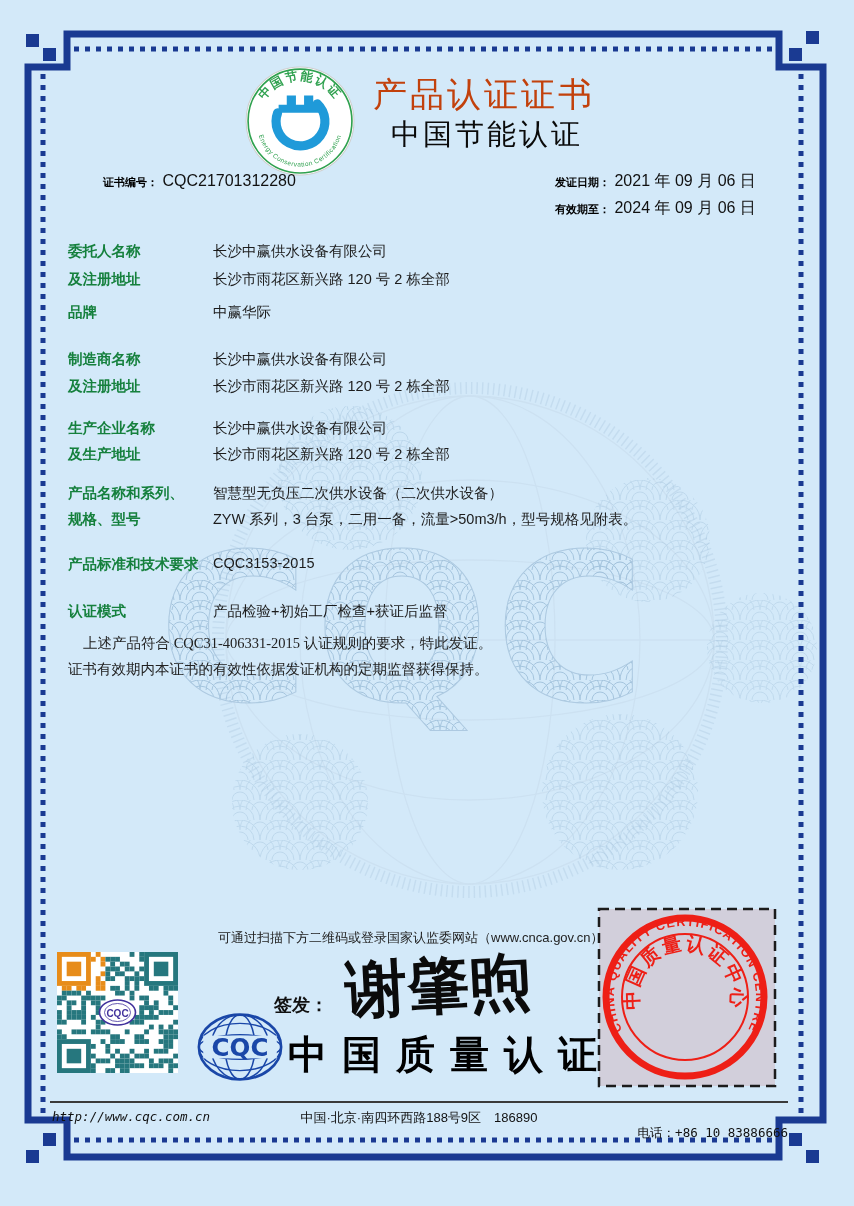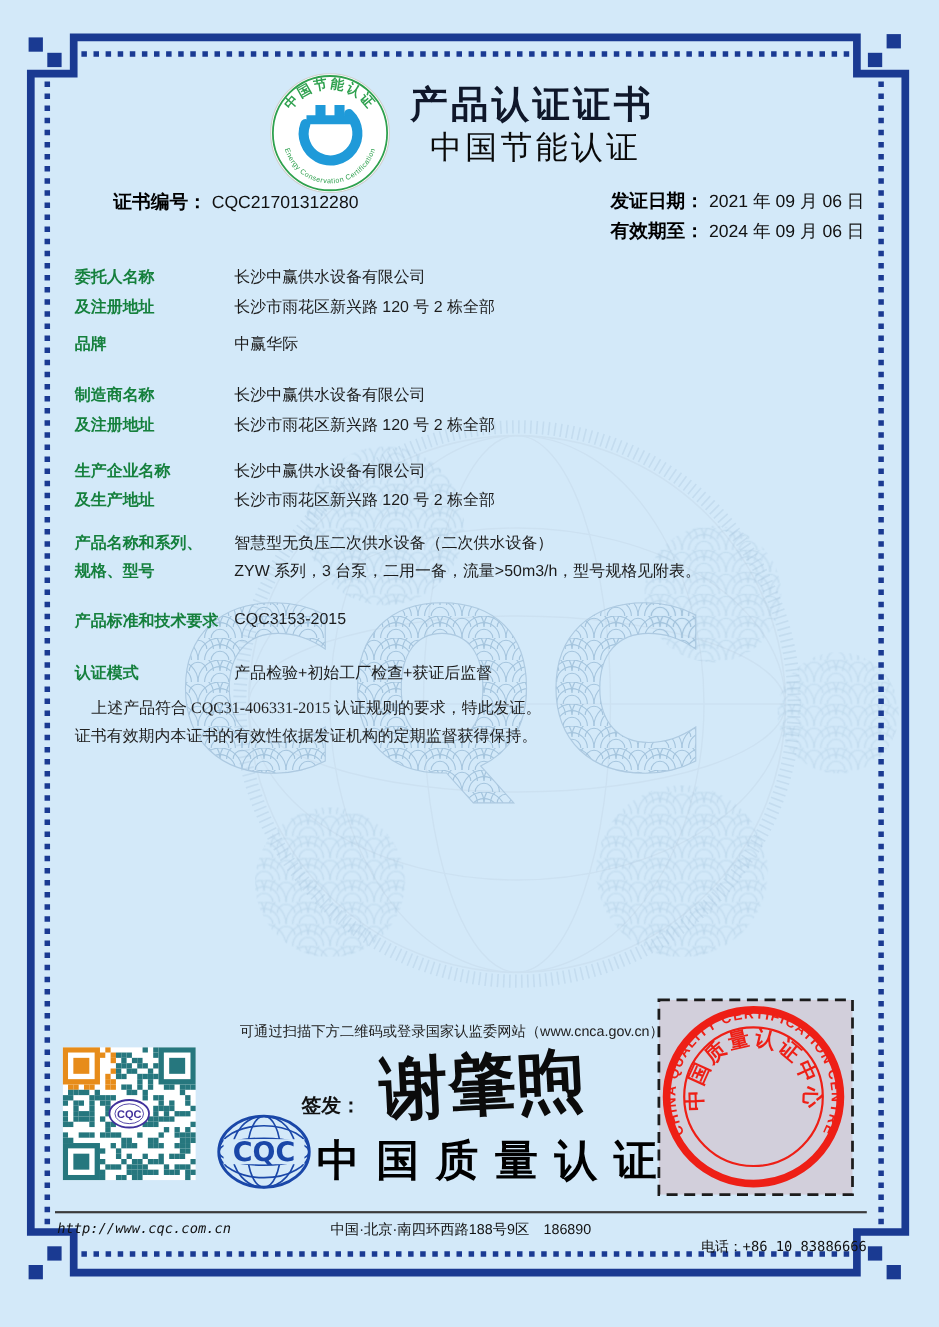--- a/index.html
+++ b/index.html
@@ -5,24 +5,24 @@
   html,body{margin:0;padding:0;}
   body{
     width:854px;height:1206px;position:relative;overflow:hidden;
     background:#d3e9f9;
     font-family:"Liberation Sans", sans-serif;
     color:#111;
   }
   .abs{position:absolute;}
   svg{display:block;}
   
-  .title{font-size:34px;font-weight:700;letter-spacing:3px;color:#0f172a;white-space:nowrap;}
+  .title{font-size:34px;font-weight:400;letter-spacing:3px;color:#c2410c;white-space:nowrap;}
   .subtitle{font-size:29px;font-weight:500;letter-spacing:3px;color:#0a0a0a;white-space:nowrap;}
   
-  .meta-label{font-family:"Liberation Serif",serif;font-weight:bold;font-size:17px;color:#000;margin-top:47px;}
+  .meta-label{font-family:"Liberation Serif",serif;font-weight:bold;font-size:11px;color:#000;margin-top:47px;}
   .meta-value{font-size:16px;color:#111;}
   .meta-row{white-space:nowrap;}
   
   .field-row{position:absolute;left:68px;font-size:14.5px;white-space:nowrap;}
   .flabel{font-weight:bold;color:#15803d;}
   .fvalue{position:absolute;left:145px;top:0;color:#1c1c1c;font-weight:400;}
   .decl{font-family:"Liberation Serif",serif;font-size:14.5px;color:#222;white-space:nowrap;}
   .note{font-size:13px;color:#222;white-space:nowrap;}
   .sign-label{font-family:"Liberation Serif",serif;font-size:18px;font-weight:bold;white-space:nowrap;}
   .signature{font-size:62px;font-weight:bold;color:#0b0b0b;transform:rotate(-3deg);

